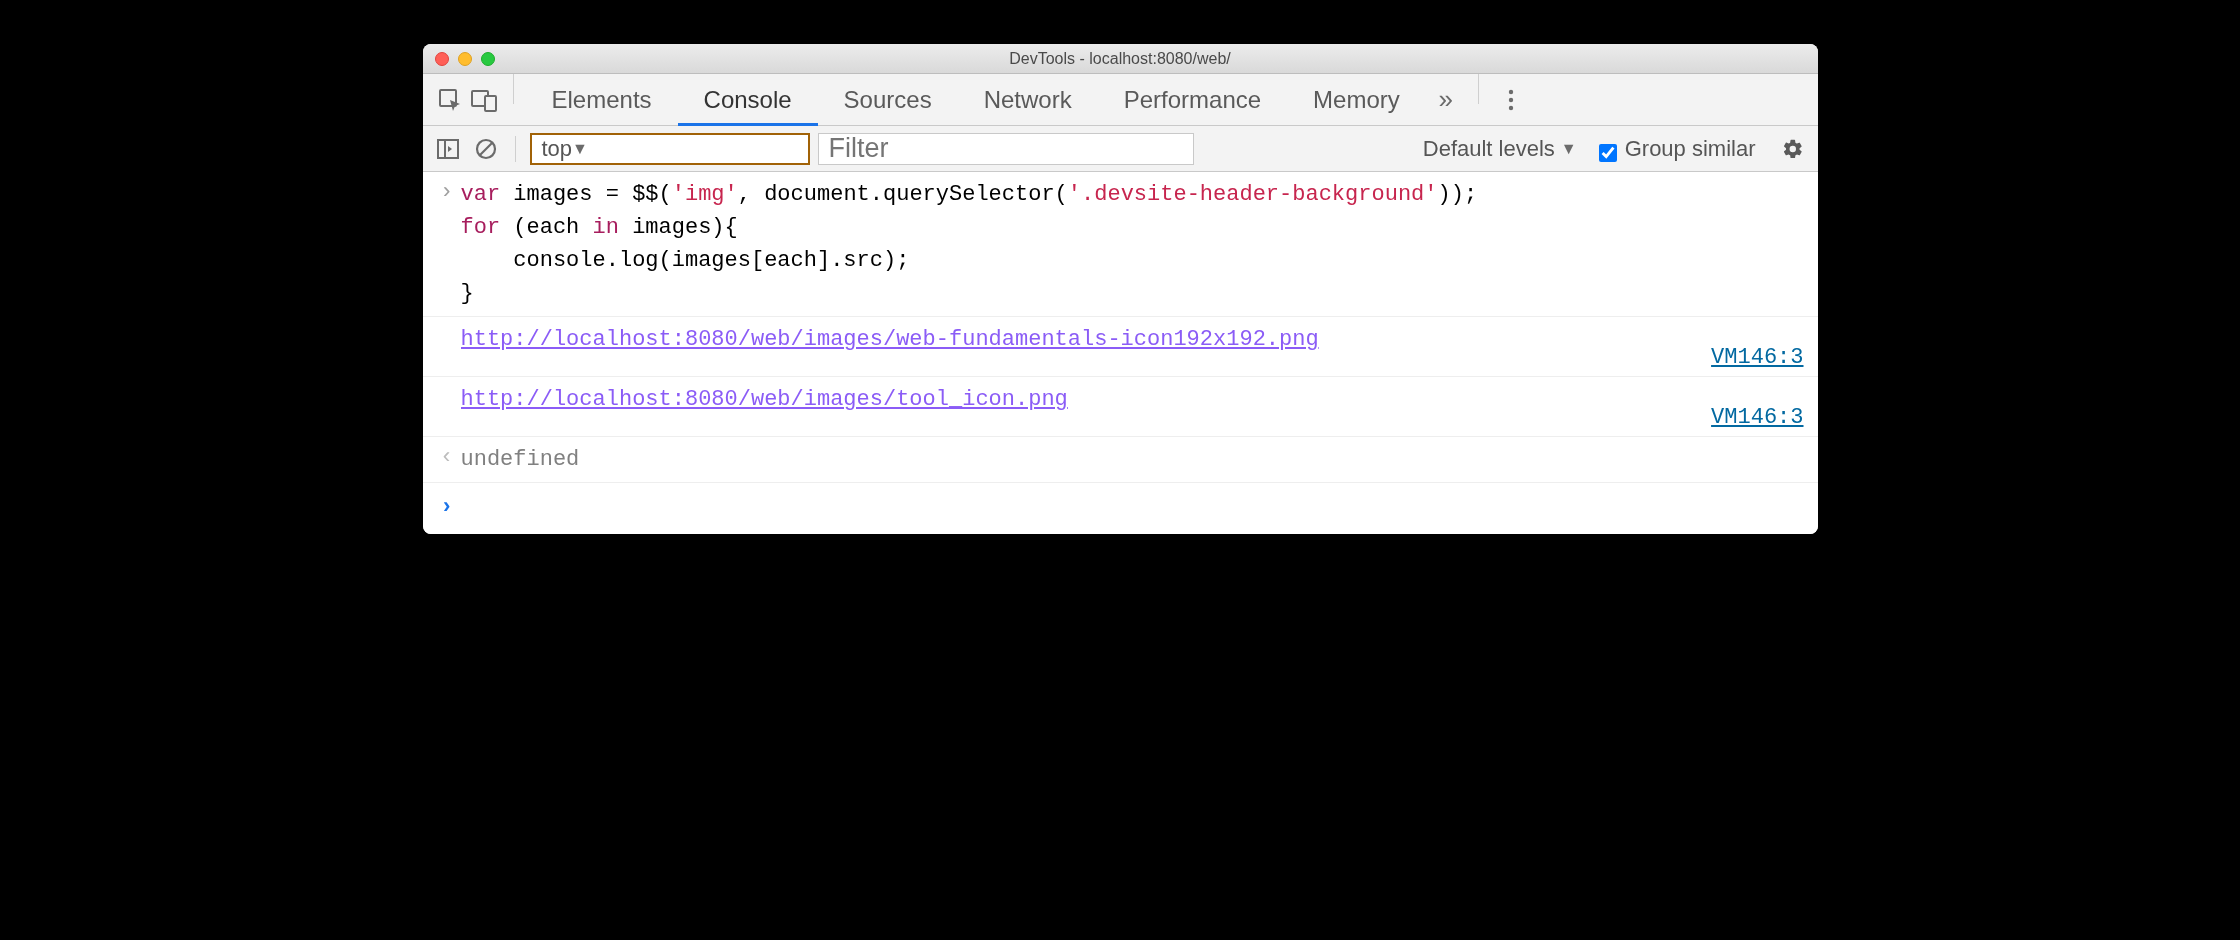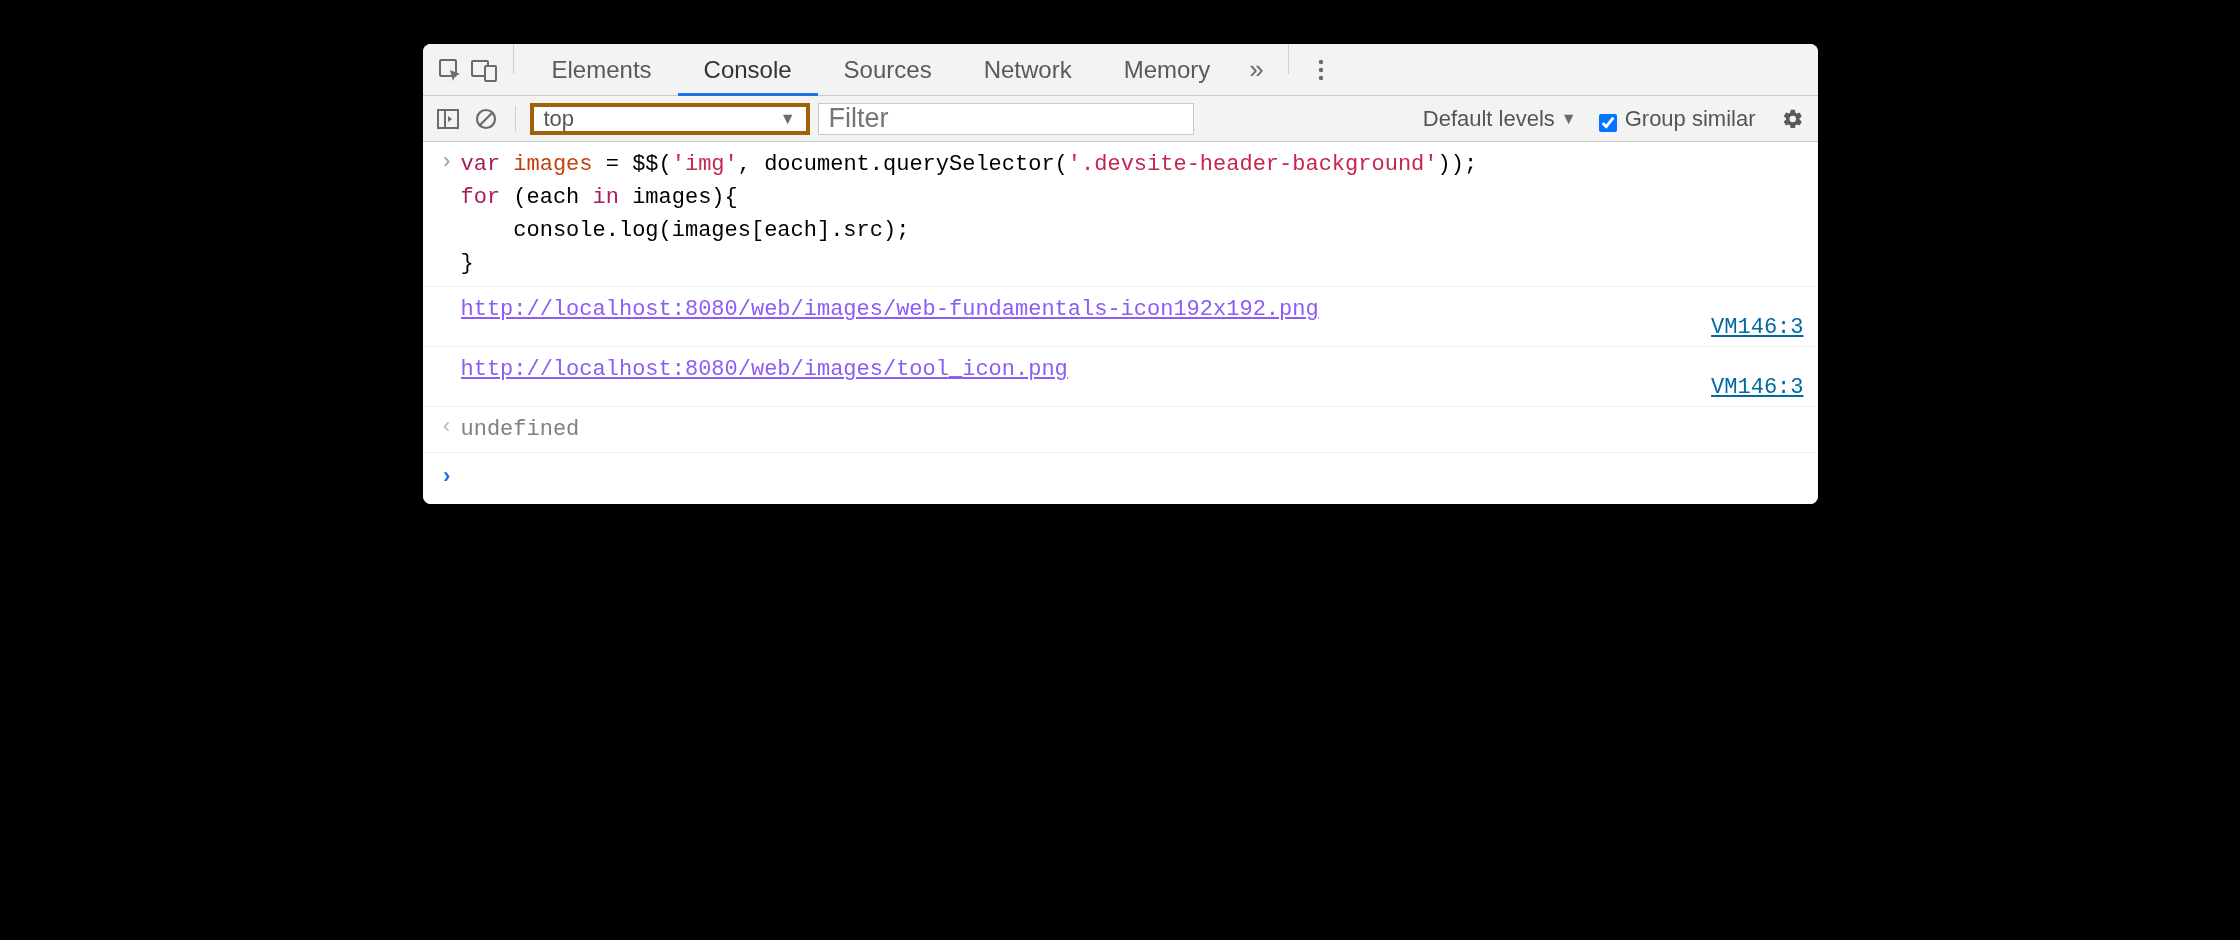--- a/index.html
+++ b/index.html
@@ -92,23 +92,23 @@
   }
   .toolbar .iconbtn {
     width:30px; height:30px;
     display:flex; align-items:center; justify-content:center;
     color:#6b6b6b; cursor:pointer;
   }
   .toolbar .vdiv { width:1px; height:26px; background:#cfcfcf; margin:0 6px; }
   .context-select {
     flex: 0 0 280px;
     height: 32px;
-    border:4px solid #a16207;
+    border:2px solid #a16207;
     background:#fff;
-    display:flex; align-items:center; justify-content:space-between;
+    display:flex; align-items:center; justify-content:flex-start;
     padding: 0 10px;
     font-size:22px; color:#555;
     cursor:pointer;
   }
   .filter-input {
     flex: 0 0 270px;
     height:32px;
     border:1px solid #c9c9c9;
     background:#fff;
     padding:0 10px;
@@ -145,38 +145,46 @@
   .gutter.blue { color:#1a73e8; font-weight:600; }
   .content { flex:1 1 auto; white-space:pre; line-height:1.5; overflow:hidden; }
   .srcref {
     flex:0 0 auto;
     color:#0369a1; text-decoration: underline;
     cursor:pointer; padding-left:16px;margin-top:22px;
   }
 
   
   .kw  { color:#a71d5d; }  
-  .ident { color:#c2410c; } 
+  .ident { color:#000000; } 
   .str { color:#c7254e; }  
 
   .log-link { color:#8b5cf6; text-decoration: underline; cursor:pointer; }
   .undef { color:#808080; }
   .row.noborder { border-bottom:none; }
 
   .prompt-row { padding: 10px 14px 14px 10px; }
 
   .tri-down { font-size:16px; color:#6b6b6b; }
 
   svg { display:block; }
 </style>
 </head>
 <body>
 
 <div class="window">
 
+  <div class="titlebar">
+    <div class="traffic">
+      <span class="tl-close"></span>
+      <span class="tl-min"></span>
+      <span class="tl-zoom"></span>
+    </div>
+    <div class="titlebar-title">DevTools - localhost:8080/web/</div>
+  </div>
 
   <div class="tabstrip">
     <div class="iconbtn">
       <svg width="24" height="24" viewBox="0 0 24 24" fill="none" stroke="#6b6b6b" stroke-width="2">
         <rect x="2" y="2" width="16" height="16" rx="1"></rect>
         <path d="M12 12 L22 16 L17 18 L15 23 Z" fill="#6b6b6b" stroke="none"></path>
       </svg>
     </div>
     <div class="iconbtn">
       <svg width="26" height="24" viewBox="0 0 26 24" fill="none" stroke="#6b6b6b" stroke-width="2">
@@ -184,20 +192,21 @@
         <rect x="14" y="8" width="11" height="15" rx="1" fill="#f3f3f3"></rect>
       </svg>
     </div>
     <div class="divider"></div>
 
     <div class="tabs" id="tabs-container">
         <div class="tab">Elements</div>
         <div class="tab active">Console</div>
         <div class="tab">Sources</div>
         <div class="tab">Network</div>
+        <div class="tab">Performance</div>
         <div class="tab">Memory</div>
       </div>
 
     <div class="more-tabs">
       <span>»</span>
     </div>
     <div class="divider-right"></div>
     <div class="kebab">
       <svg width="6" height="24" viewBox="0 0 6 24" fill="#6b6b6b">
           <circle cx="3" cy="4" r="2.2"></circle>

